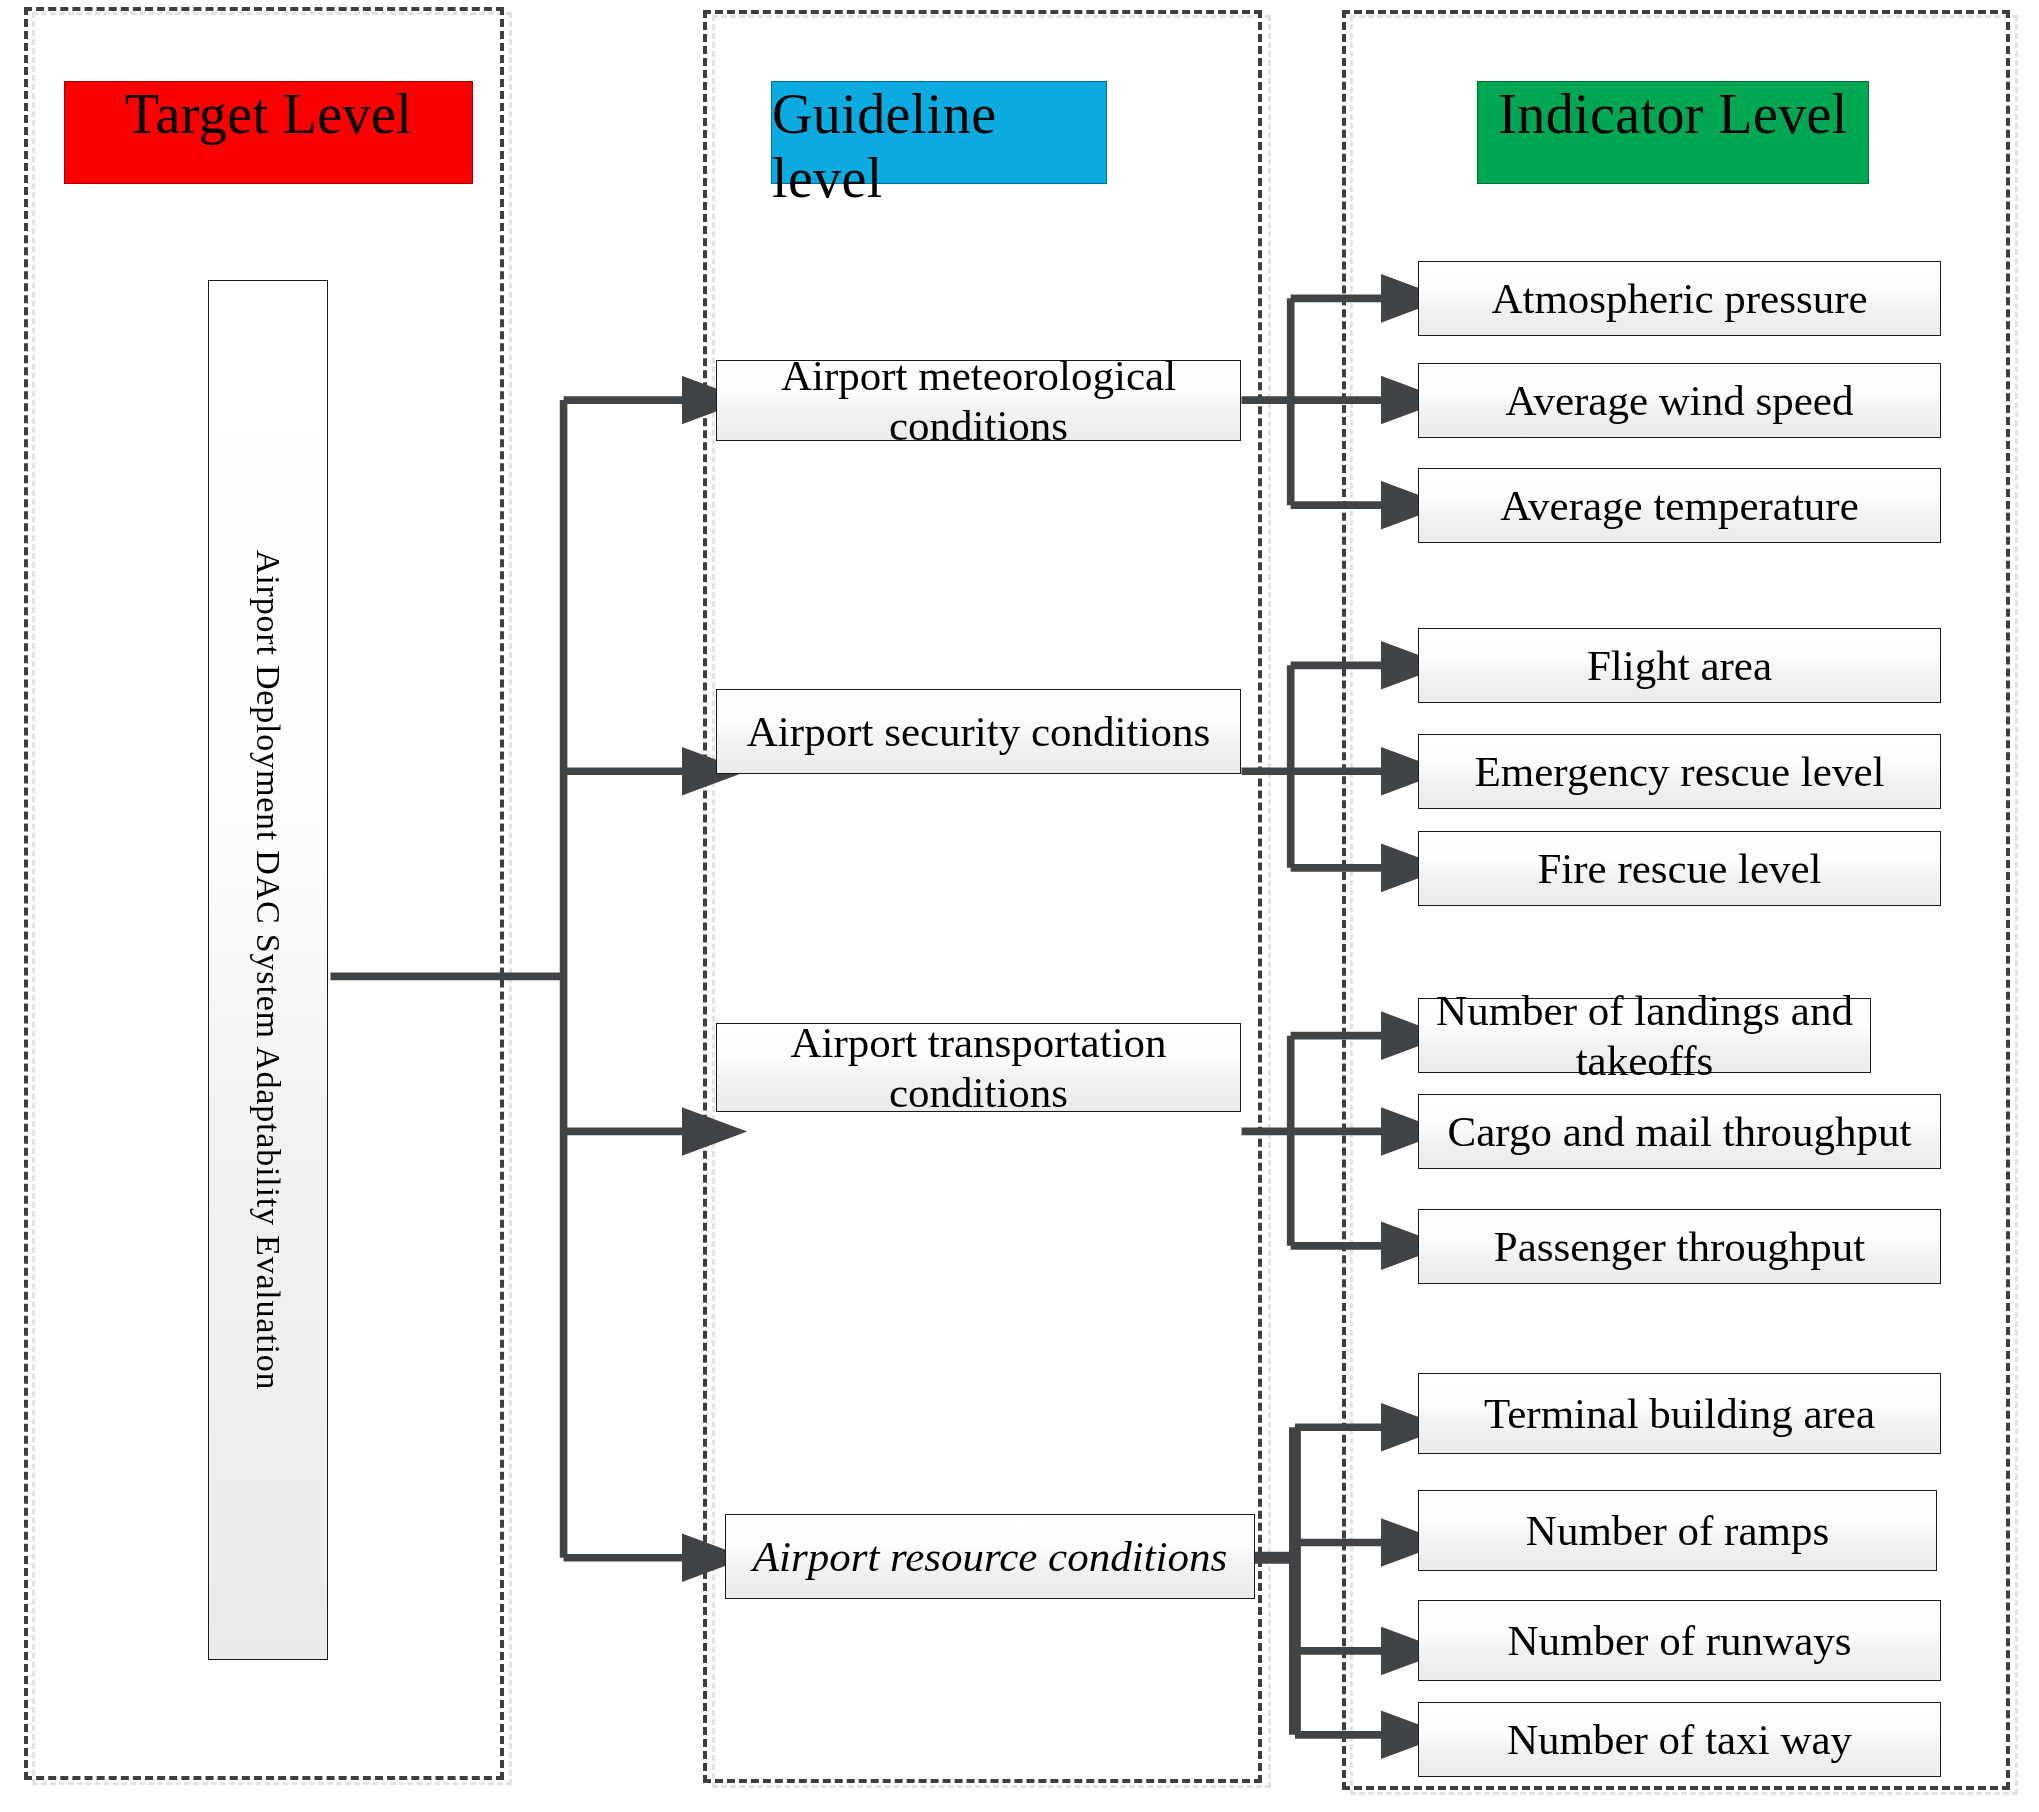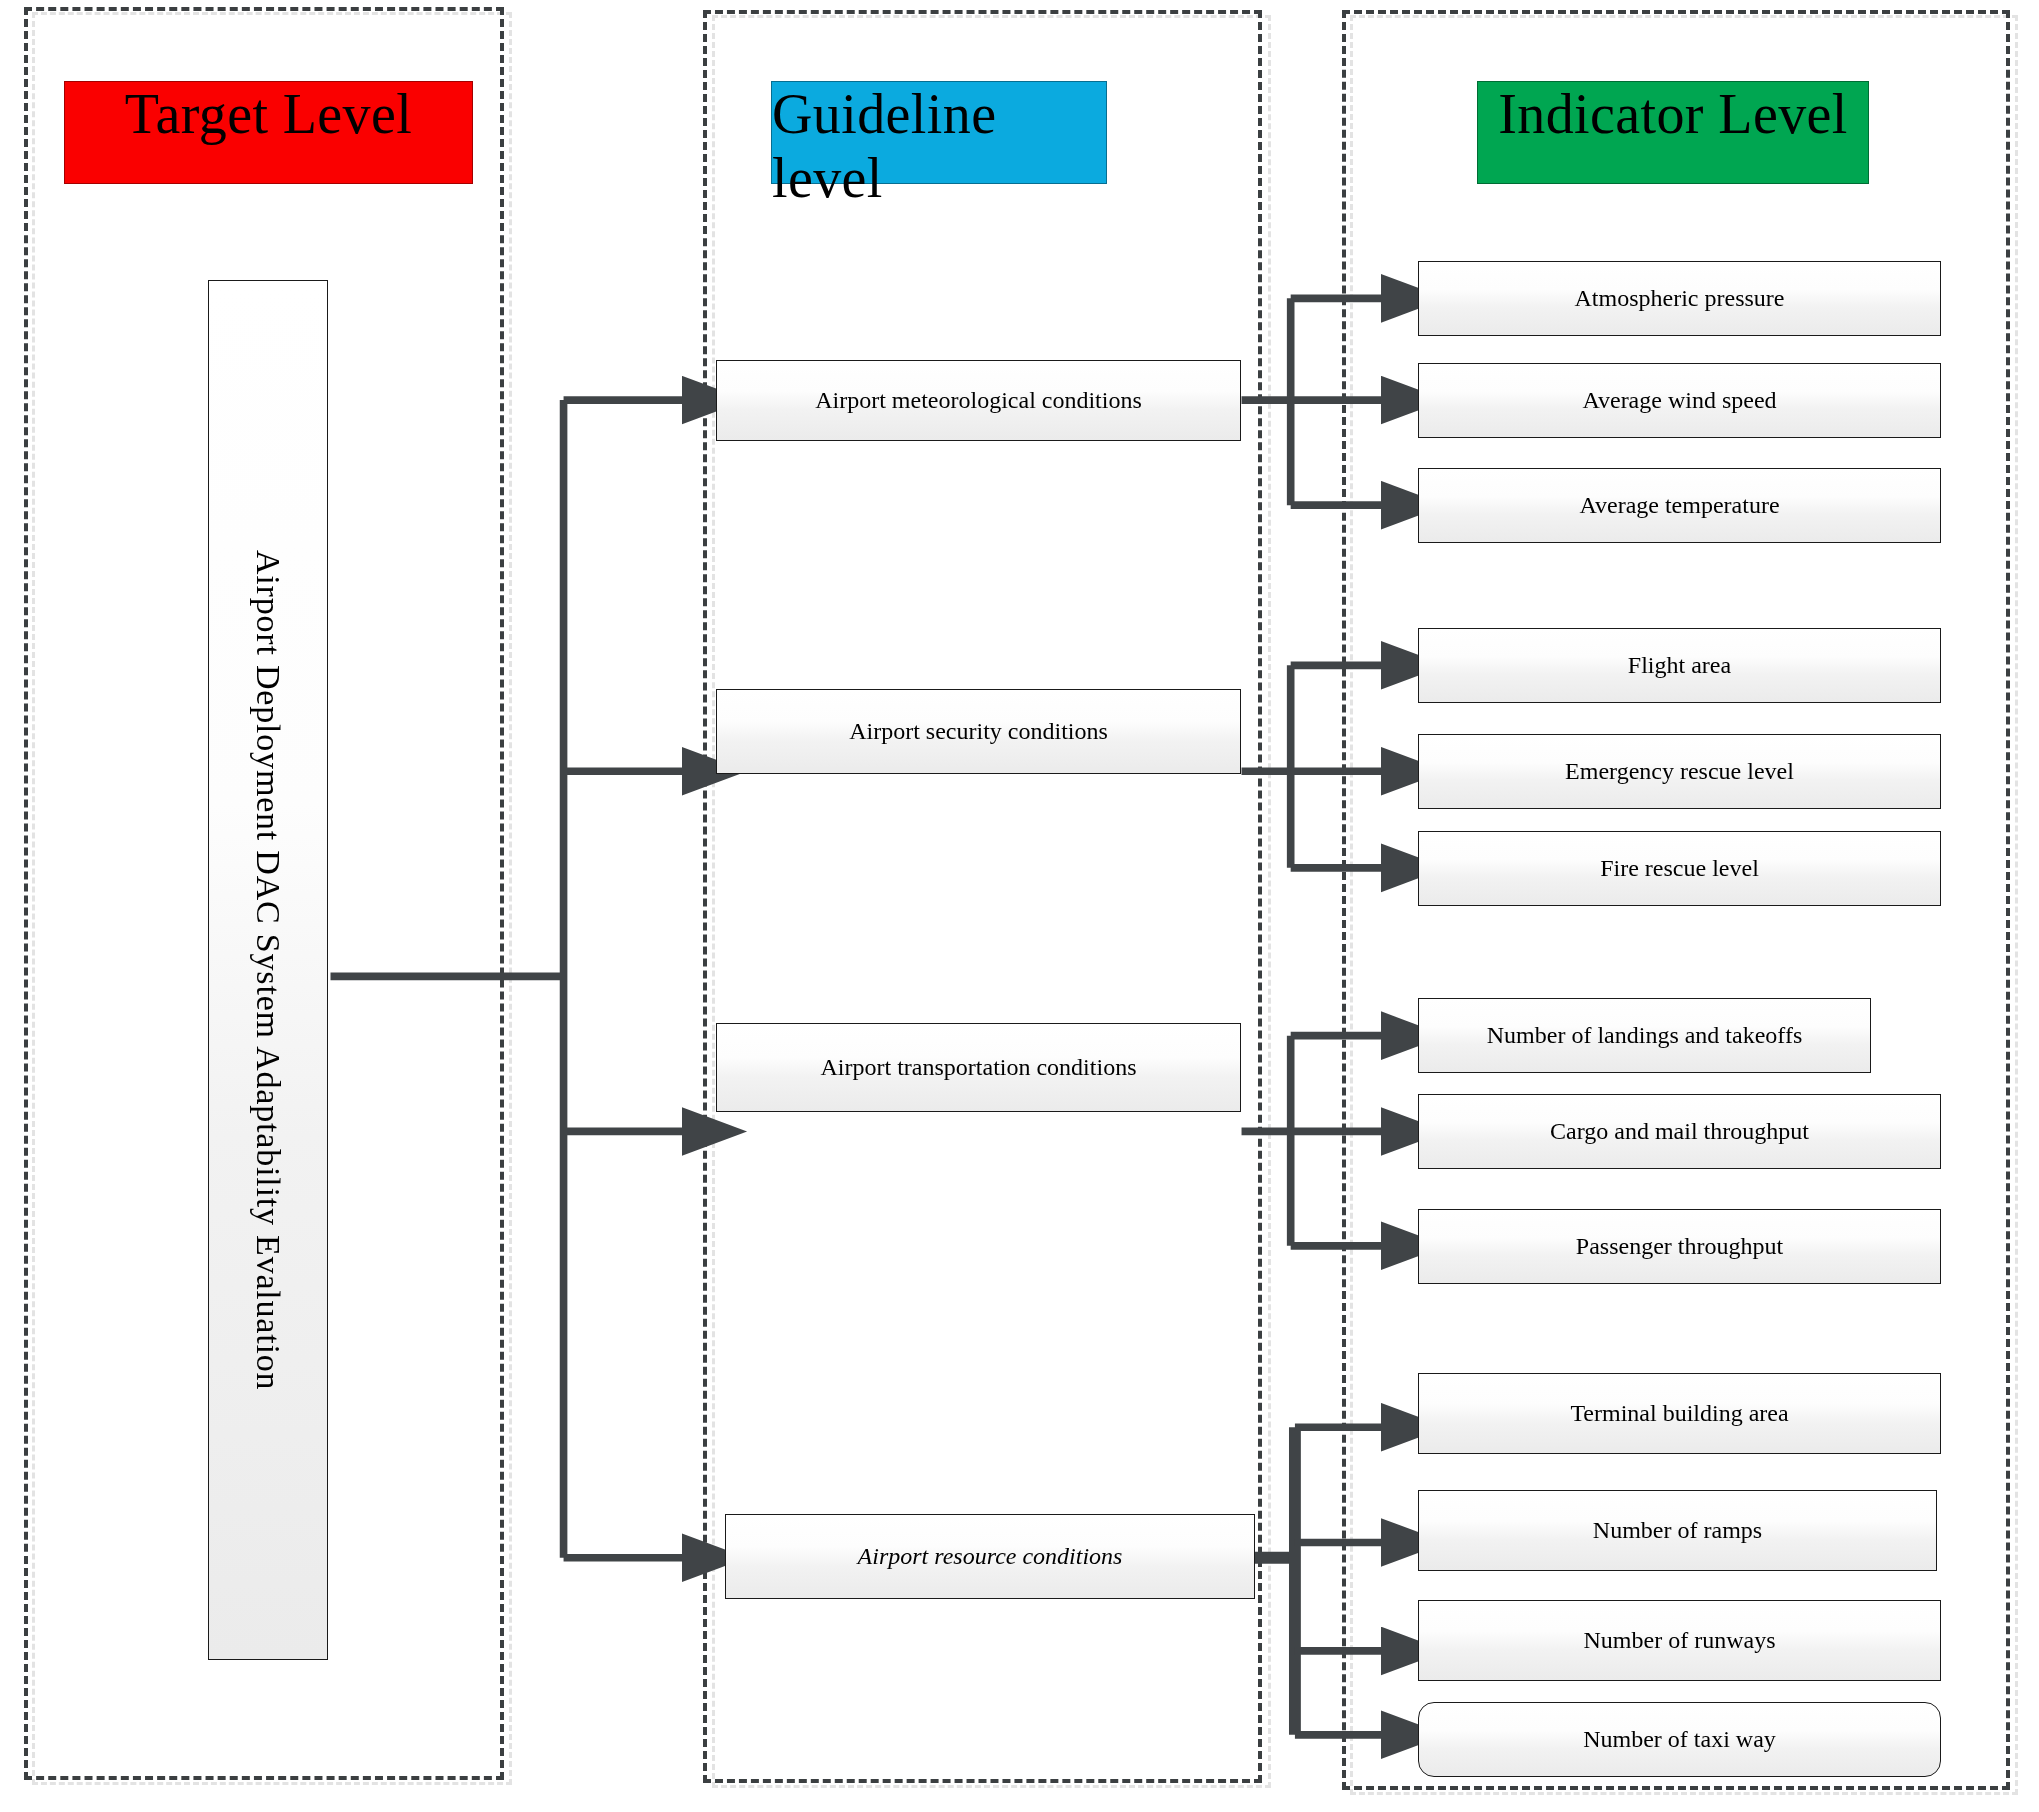--- a/index.html
+++ b/index.html
@@ -13,21 +13,21 @@
   
   .banner{position:absolute;box-sizing:border-box;display:flex;justify-content:center;
           border:0.8px solid rgba(0,0,0,.35);font-size:56px;letter-spacing:0.4px;color:#000;}
   .banner .shadow{position:absolute;left:8.5px;top:8.5px;width:100%;height:100%;background:#cfcfcf;z-index:-1;}
   .banner span{position:relative;z-index:2;}
 
   
   .node{position:absolute;box-sizing:border-box;border:1.7px solid #1a1a1a;
         background:linear-gradient(180deg,#ffffff 0%,#fdfdfd 38%,#f2f2f2 62%,#ebebeb 100%);
         display:flex;align-items:center;justify-content:center;text-align:center;
-        font-size:24px;line-height:1.15;padding:0 8.5px;}
+        font-size:43px;line-height:1.15;padding:0 8.5px;}
   .node .boxshadow{position:absolute;left:7.6px;top:7.6px;width:100%;height:100%;
         background:repeating-linear-gradient(45deg,#d8d8d8 0 1.7px,#eaeaea 1.7px 3.4px);z-index:-1;}
   .node span{position:relative;z-index:2;display:block;}
 
   
   #target-node{writing-mode:vertical-rl;text-orientation:mixed;font-size:34px;letter-spacing:0.8px;}
   #target-node span{writing-mode:vertical-rl;}
 
   
   #wires{position:absolute;left:0;top:0;width:2039px;height:1812px;}
@@ -191,19 +191,19 @@
     <span>Terminal building area</span>
   </div>
   <div class="node" style="left:1418px;top:1490px;width:519px;height:81px;">
     <div class="boxshadow"></div>
     <span>Number of ramps</span>
   </div>
   <div class="node" style="left:1418px;top:1600px;width:523px;height:81px;">
     <div class="boxshadow"></div>
     <span>Number of runways</span>
   </div>
-  <div class="node" style="left:1418px;top:1702px;width:523px;height:75px;border-radius:16px;">
+  <div class="node" style="left:1418px;top:1702px;width:523px;height:75px;">
     <div class="boxshadow"></div>
     <span>Number of taxi way</span>
   </div>
 
 </div>
 
 
 </body></html>

